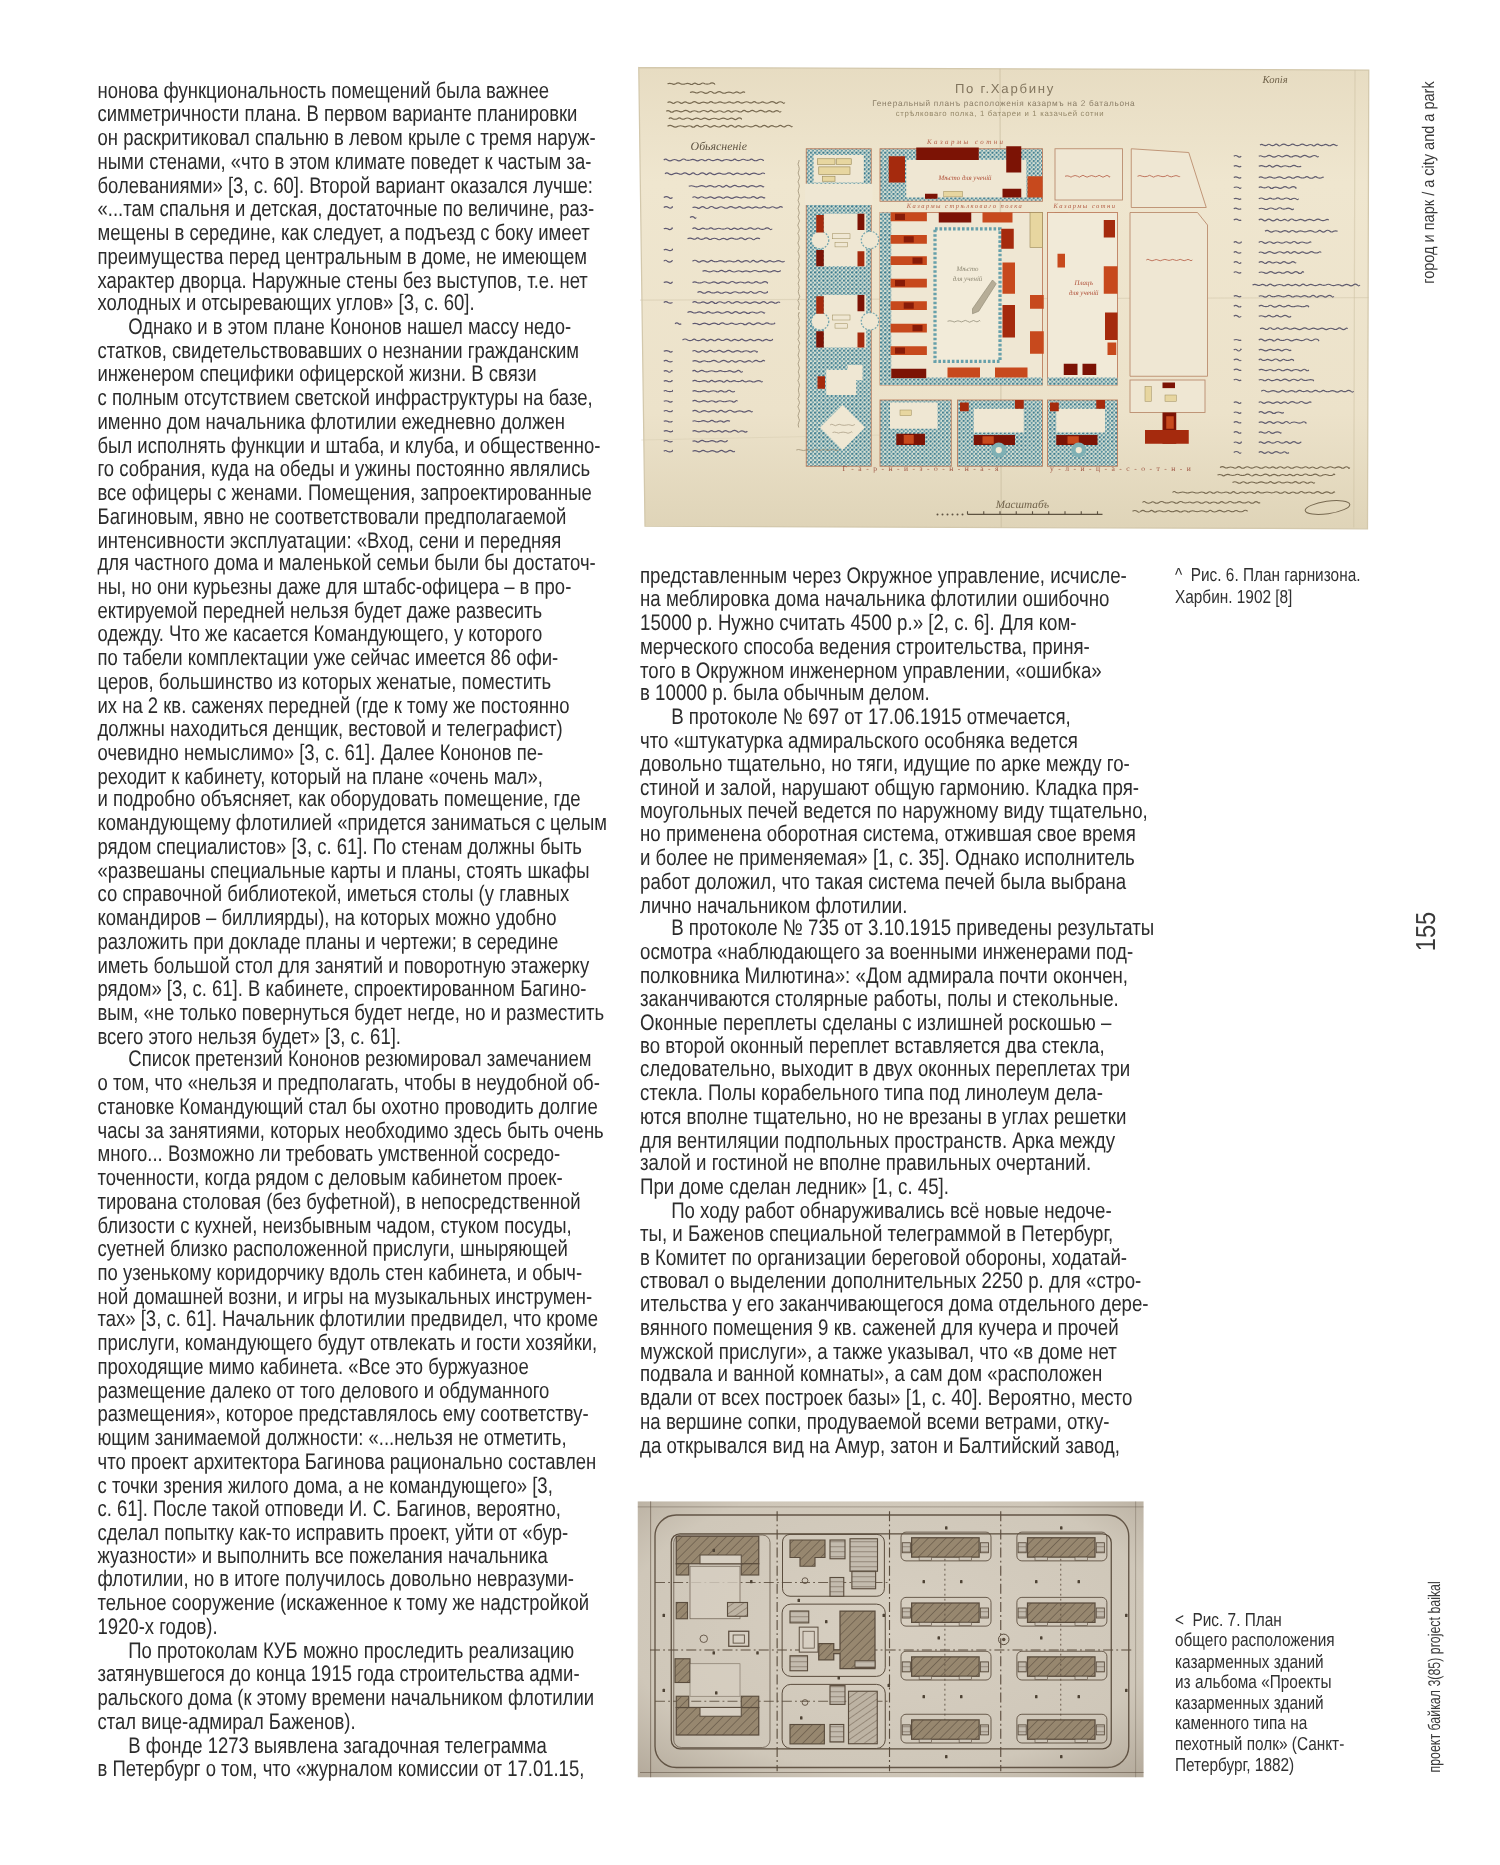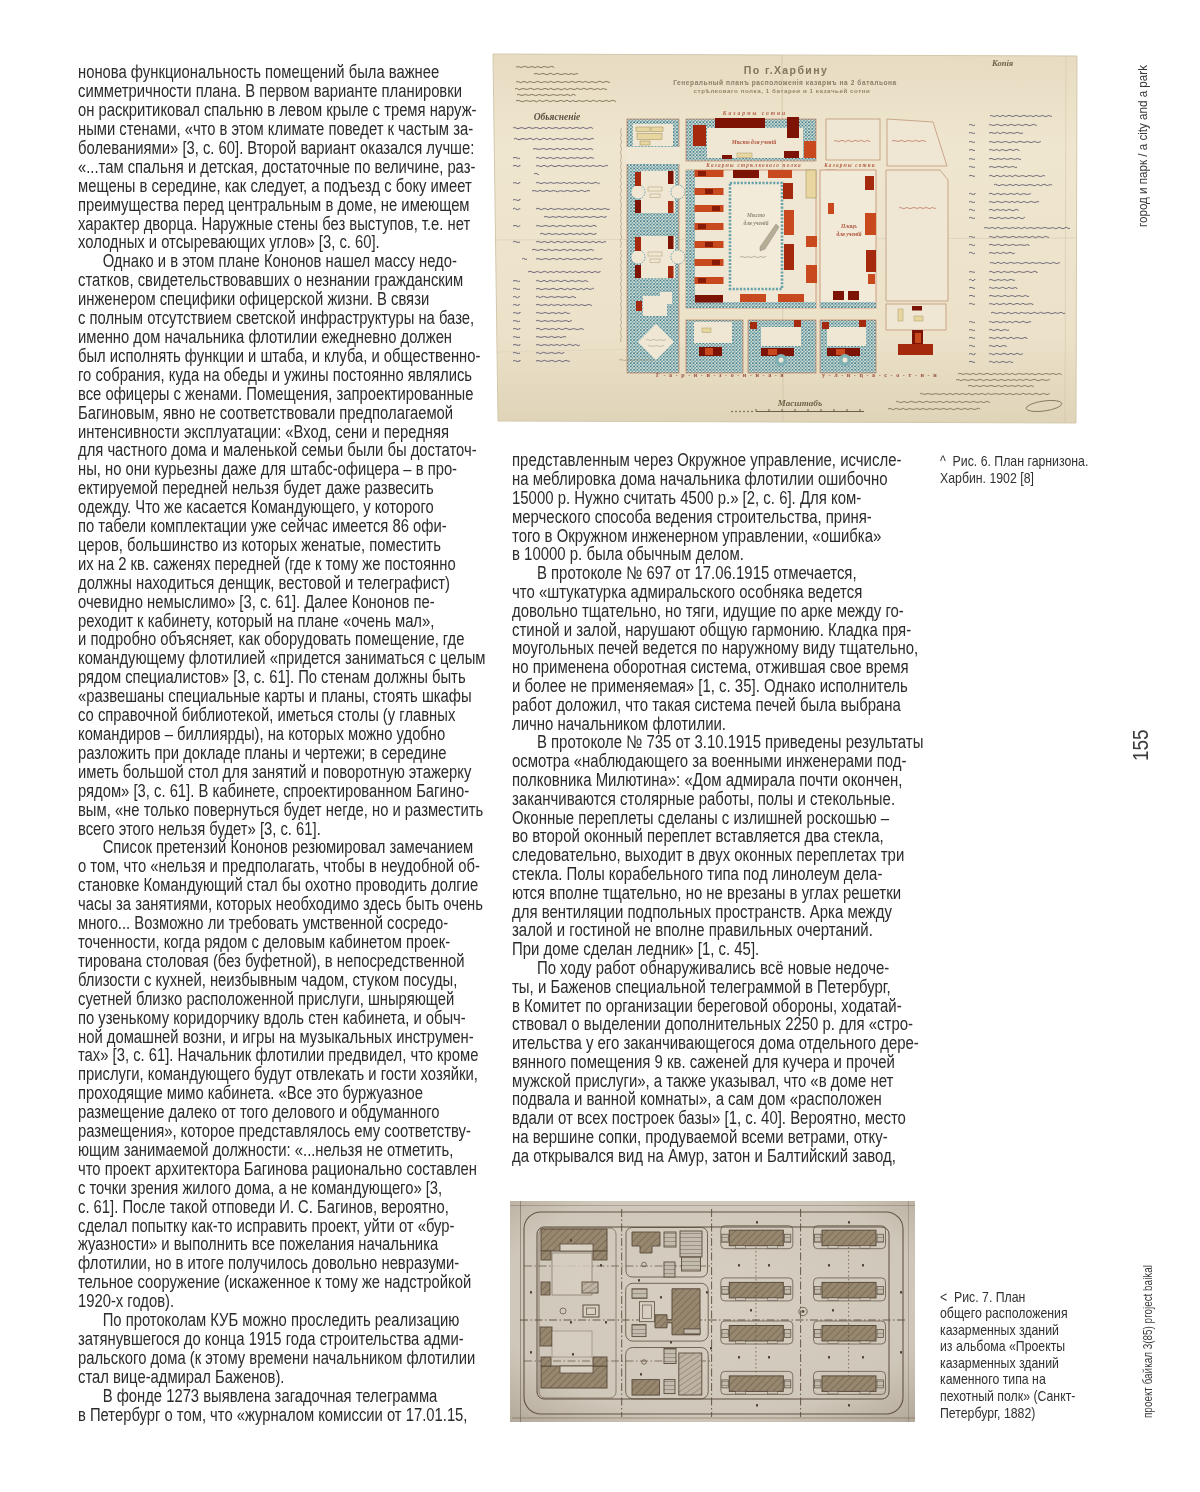--- a/index.html
+++ b/index.html
@@ -17,21 +17,21 @@
 <div class="cap" style="left:940px;top:453.2px;">^&nbsp;&nbsp;Рис.&nbsp;6. План гарнизона.<br>Харбин. 1902 [8]</div>
 
 <div class="cap" style="left:940px;top:1288.5px;">&lt;&nbsp;&nbsp;Рис.&nbsp;7. План<br>общего расположения<br>казарменных зданий<br>из альбома «Проекты<br>казарменных зданий<br>каменного типа на<br>пехотный полк» (Санкт-<br>Петербург, 1882)</div>
 
 <div class="vert" style="left:1135px;top:227px;font-size:13.5px;transform:rotate(-90deg) scaleX(0.86);transform-origin:0 0;">город и парк / a city and a park</div>
 
 <div class="vert" style="left:1128px;top:761px;font-size:22px;transform:rotate(-90deg) scaleX(0.86);transform-origin:0 0;">155</div>
 
 <div class="vert" style="left:1140px;top:1418px;font-size:13.5px;transform:rotate(-90deg) scaleX(0.734);transform-origin:0 0;">проект байкал 3(85) project baikal</div>
 
-<div style="position:absolute;left:488px;top:52px;font-weight:bold;"><svg width="592" height="372" viewBox="0 0 592 372">
+<div style="position:absolute;left:506px;top:52px;"><svg width="592" height="372" viewBox="0 0 592 372">
       <defs>
         <pattern id="sp" width="3.3" height="3.3" patternUnits="userSpaceOnUse">
           <rect width="3.3" height="3.3" fill="#dce3d5"></rect>
           <circle cx="0.88" cy="0.98" r="0.9" fill="#35768a"></circle>
           <circle cx="2.5" cy="2.5" r="0.8" fill="#538fa0"></circle>
           <circle cx="1.95" cy="0.3" r="0.5" fill="#7aa9b4"></circle>
         </pattern>
         <linearGradient id="pg" x1="0" y1="0" x2="0" y2="1">
           <stop offset="0" stop-color="#e7dcc2"></stop>
           <stop offset="0.25" stop-color="#efe6cf"></stop>

